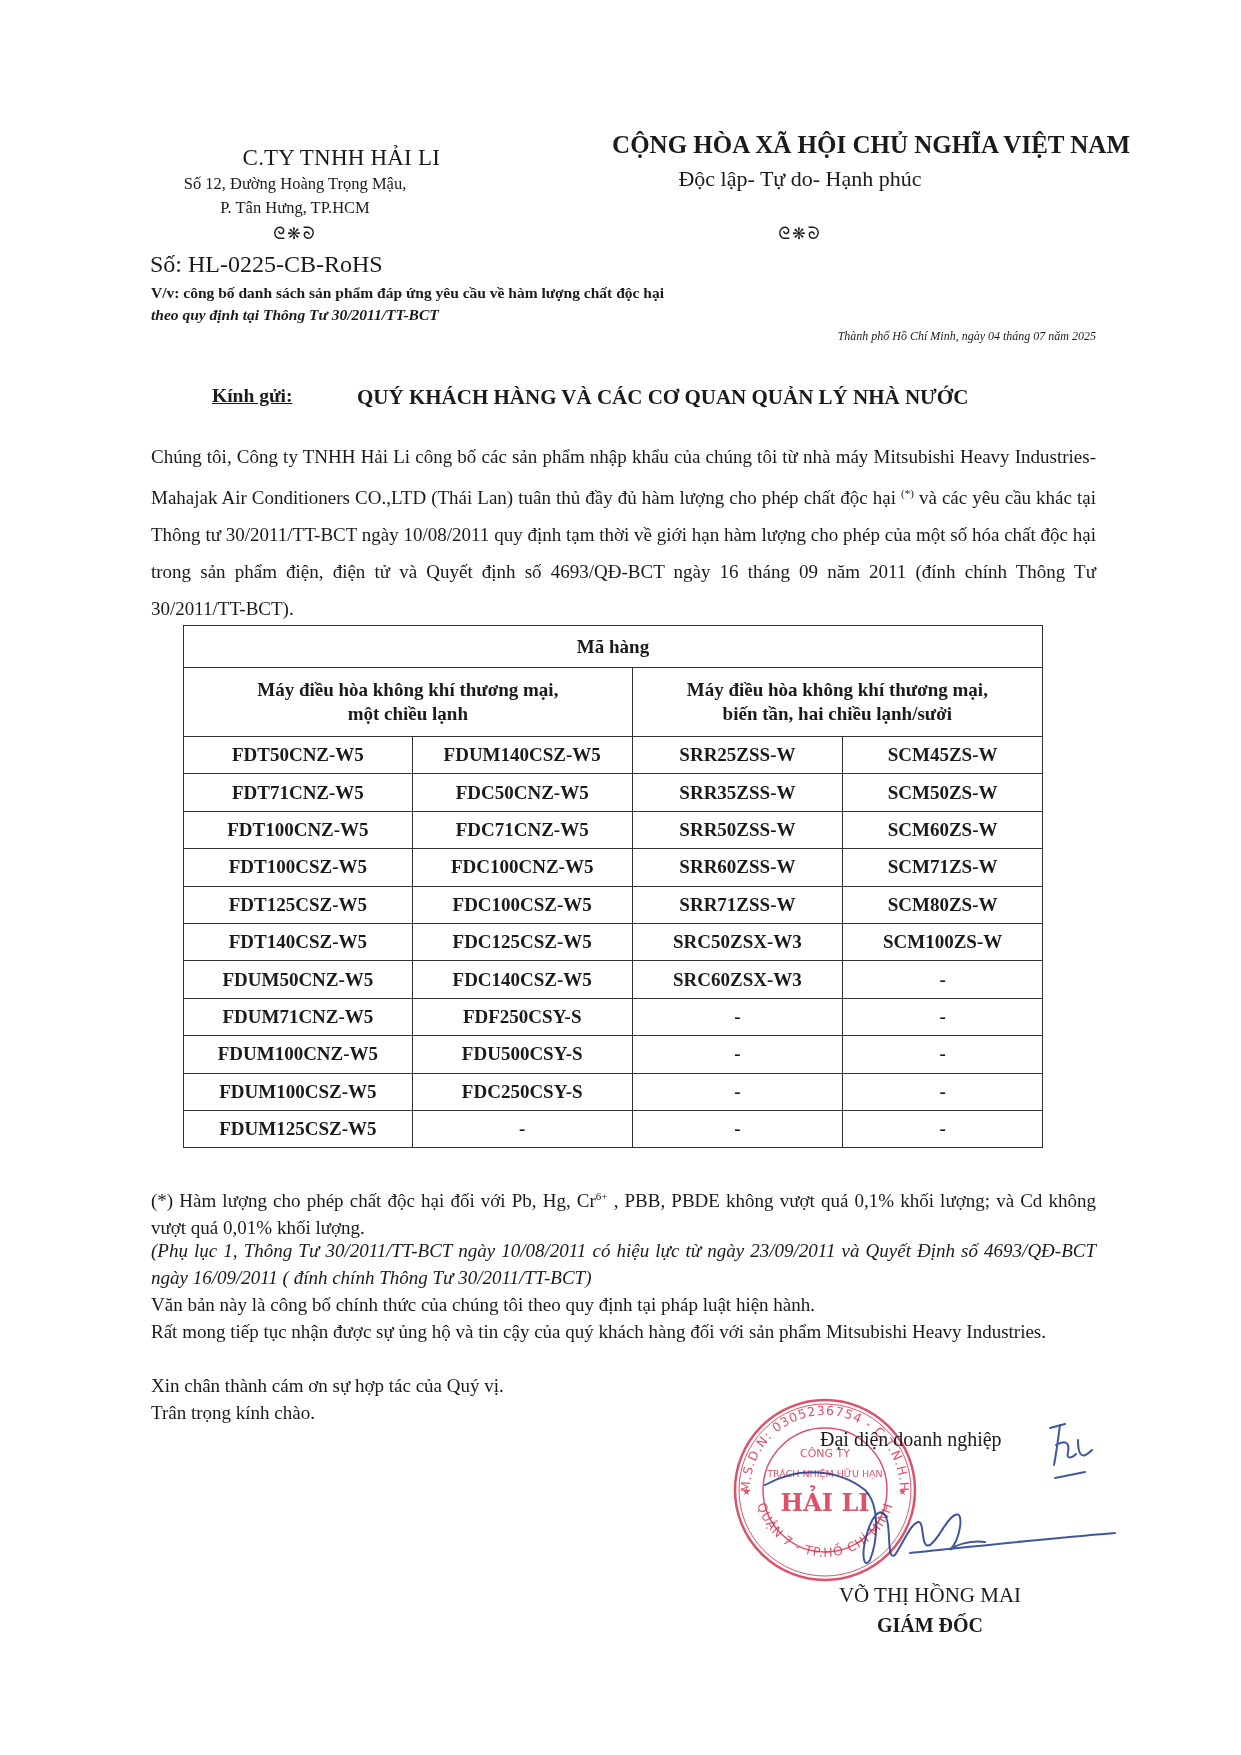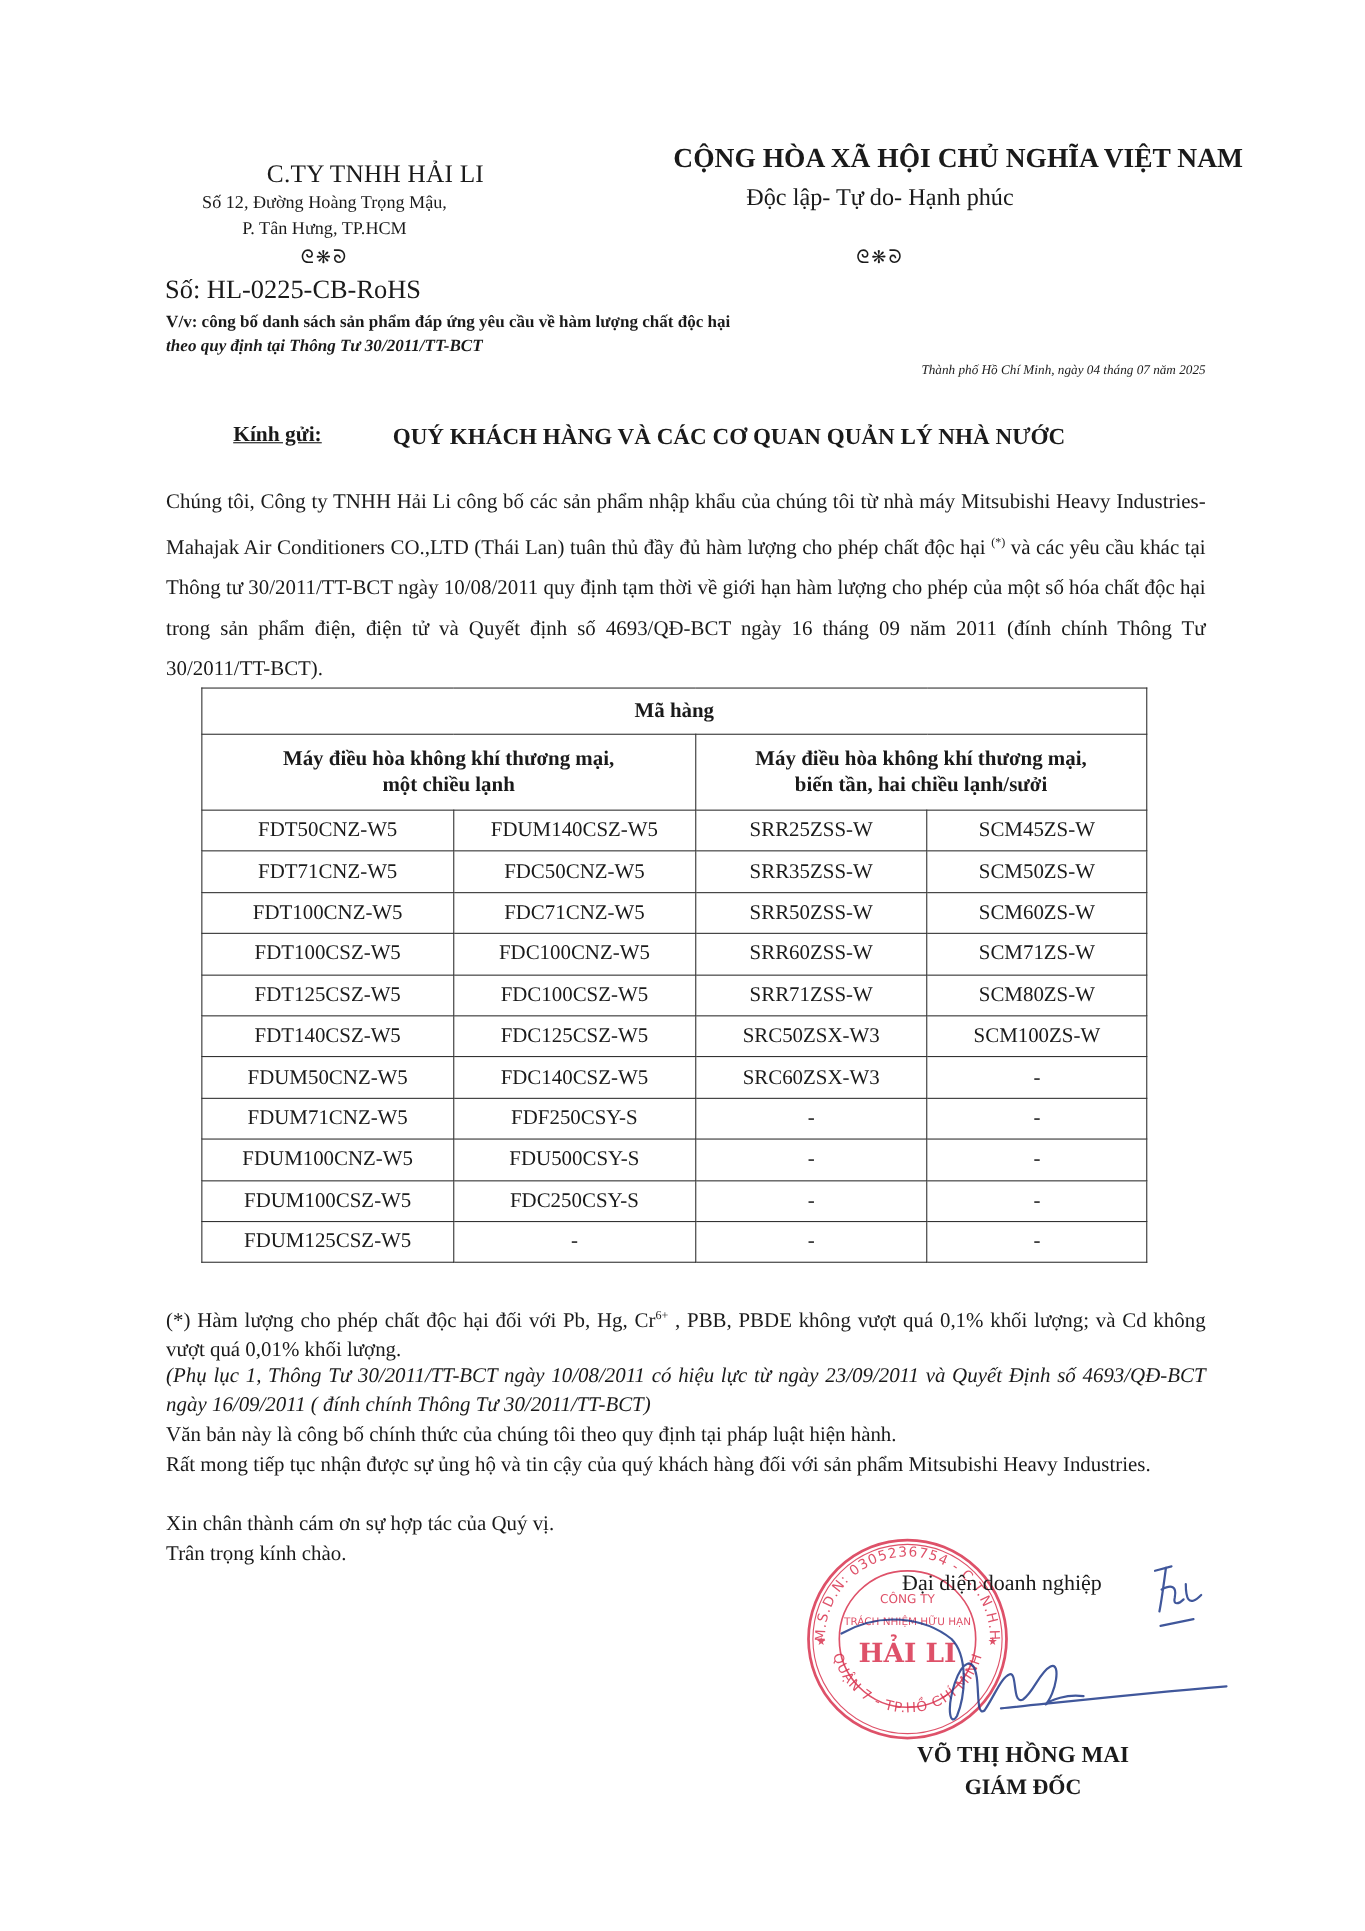--- a/index.html
+++ b/index.html
@@ -34,40 +34,40 @@
       text-align: justify; text-align-last: left;
     }
     #body-para sup { font-size: 11px; }
 
     
     #product-table {
       left: 183px; top: 625px; width: 860px; border-collapse: collapse;
       font-size: 19px;
     }
     #product-table td, #product-table th {
-      border: 1.6px solid #333; text-align: center; padding: 0; font-weight: normal;
+      border: 1.6px solid #333; text-align: center; padding: 0; font-weight: bold;
     }
     #product-table .hdr-main { height: 41px; font-weight: bold; font-size: 19px; }
     #product-table .hdr-sub { height: 68px; font-weight: bold; font-size: 19px; line-height: 24px; }
     #product-table .row td { height: 36.4px; }
     .c1 { width: 229px; } .c2 { width: 220px; } .c3 { width: 211px; } .c4 { width: 200px; }
 
     
     #footnote1 { left: 151px; top: 1183px; width: 945px; font-size: 19px; line-height: 27px; text-align: justify; text-align-last: left; }
     #footnote1 sup { font-size: 11px; }
     #footnote2 { left: 151px; top: 1237px; width: 945px; font-size: 19px; line-height: 27px; font-style: italic; text-align: justify; text-align-last: left; }
     .closing { left: 151px; font-size: 19px; width: 945px; line-height: 27px; }
     #closing1 { top: 1291px; }
     #closing2 { top: 1318px; }
     #closing3 { top: 1372px; }
     #closing4 { top: 1399px; }
 
     
     #rep-label { left: 820px; top: 1428px; font-size: 20px; }
-    #signer-name { left: 780px; top: 1583px; width: 300px; font-size: 21px; font-weight: bold; text-align: center; }
+    #signer-name { left: 780px; top: 1583px; width: 300px; font-size: 21px; font-weight: normal; text-align: center; }
     #signer-title { left: 780px; top: 1614px; width: 300px; font-size: 20px; font-weight: bold; text-align: center; }
 
     #stamp { left: 730px; top: 1395px; width: 190px; height: 190px; pointer-events: none; }
     #signature { left: 760px; top: 1410px; width: 360px; height: 200px; pointer-events: none; }
   </style>
 </head>
 <body>
 
 <div class="abs" id="company-name">C.TY TNHH HẢI LI</div>
 <div class="abs" id="company-addr1">Số 12, Đường Hoàng Trọng Mậu,</div>

